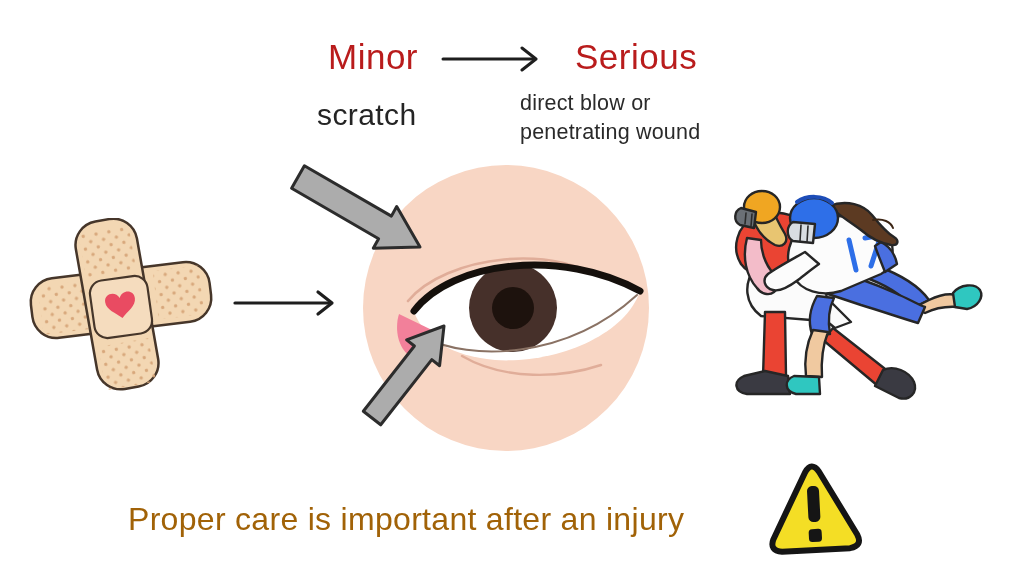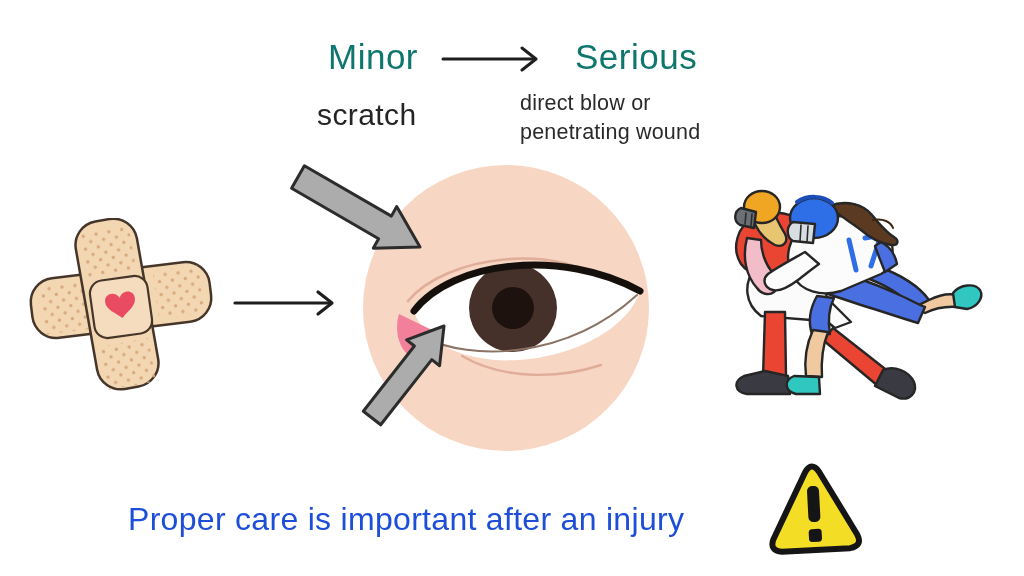--- a/index.html
+++ b/index.html
@@ -3,24 +3,24 @@
 <meta charset="utf-8">
 <style>
   html,body{margin:0;padding:0;}
   body{
     width:1024px;height:576px;position:relative;overflow:hidden;
     background:#ffffff;
     font-family:"Liberation Sans", sans-serif;
     color:#1e1e1e;
   }
   .abs{position:absolute;}
-  .label-lg{font-size:35px;font-weight:500;letter-spacing:.5px;color:#0f766e;}
+  .label-lg{font-size:35px;font-weight:500;letter-spacing:.5px;color:#b91c1c;}
   .label-md{font-size:30px;font-weight:400;letter-spacing:.4px;color:#242424;}
   .label-sm{font-size:21.5px;font-weight:400;letter-spacing:.2px;color:#2a2a2a;line-height:29px;}
-  .footer-text{font-size:32px;font-weight:400;letter-spacing:.3px;color:#1d4ed8;}
+  .footer-text{font-size:32px;font-weight:400;letter-spacing:.3px;color:#a16207;}
   svg{display:block;}
 </style>
 </head>
 <body>
 
 <div class="abs label-lg" style="left:328px;top:37px;">Minor</div>
 
 <svg class="abs" style="left:440px;top:46px;" width="110" height="26" viewBox="0 0 110 26">
   <g stroke="#1e1e1e" stroke-width="3" fill="none" stroke-linecap="round" stroke-linejoin="round">
     <line x1="3" y1="13" x2="94" y2="13"></line>

